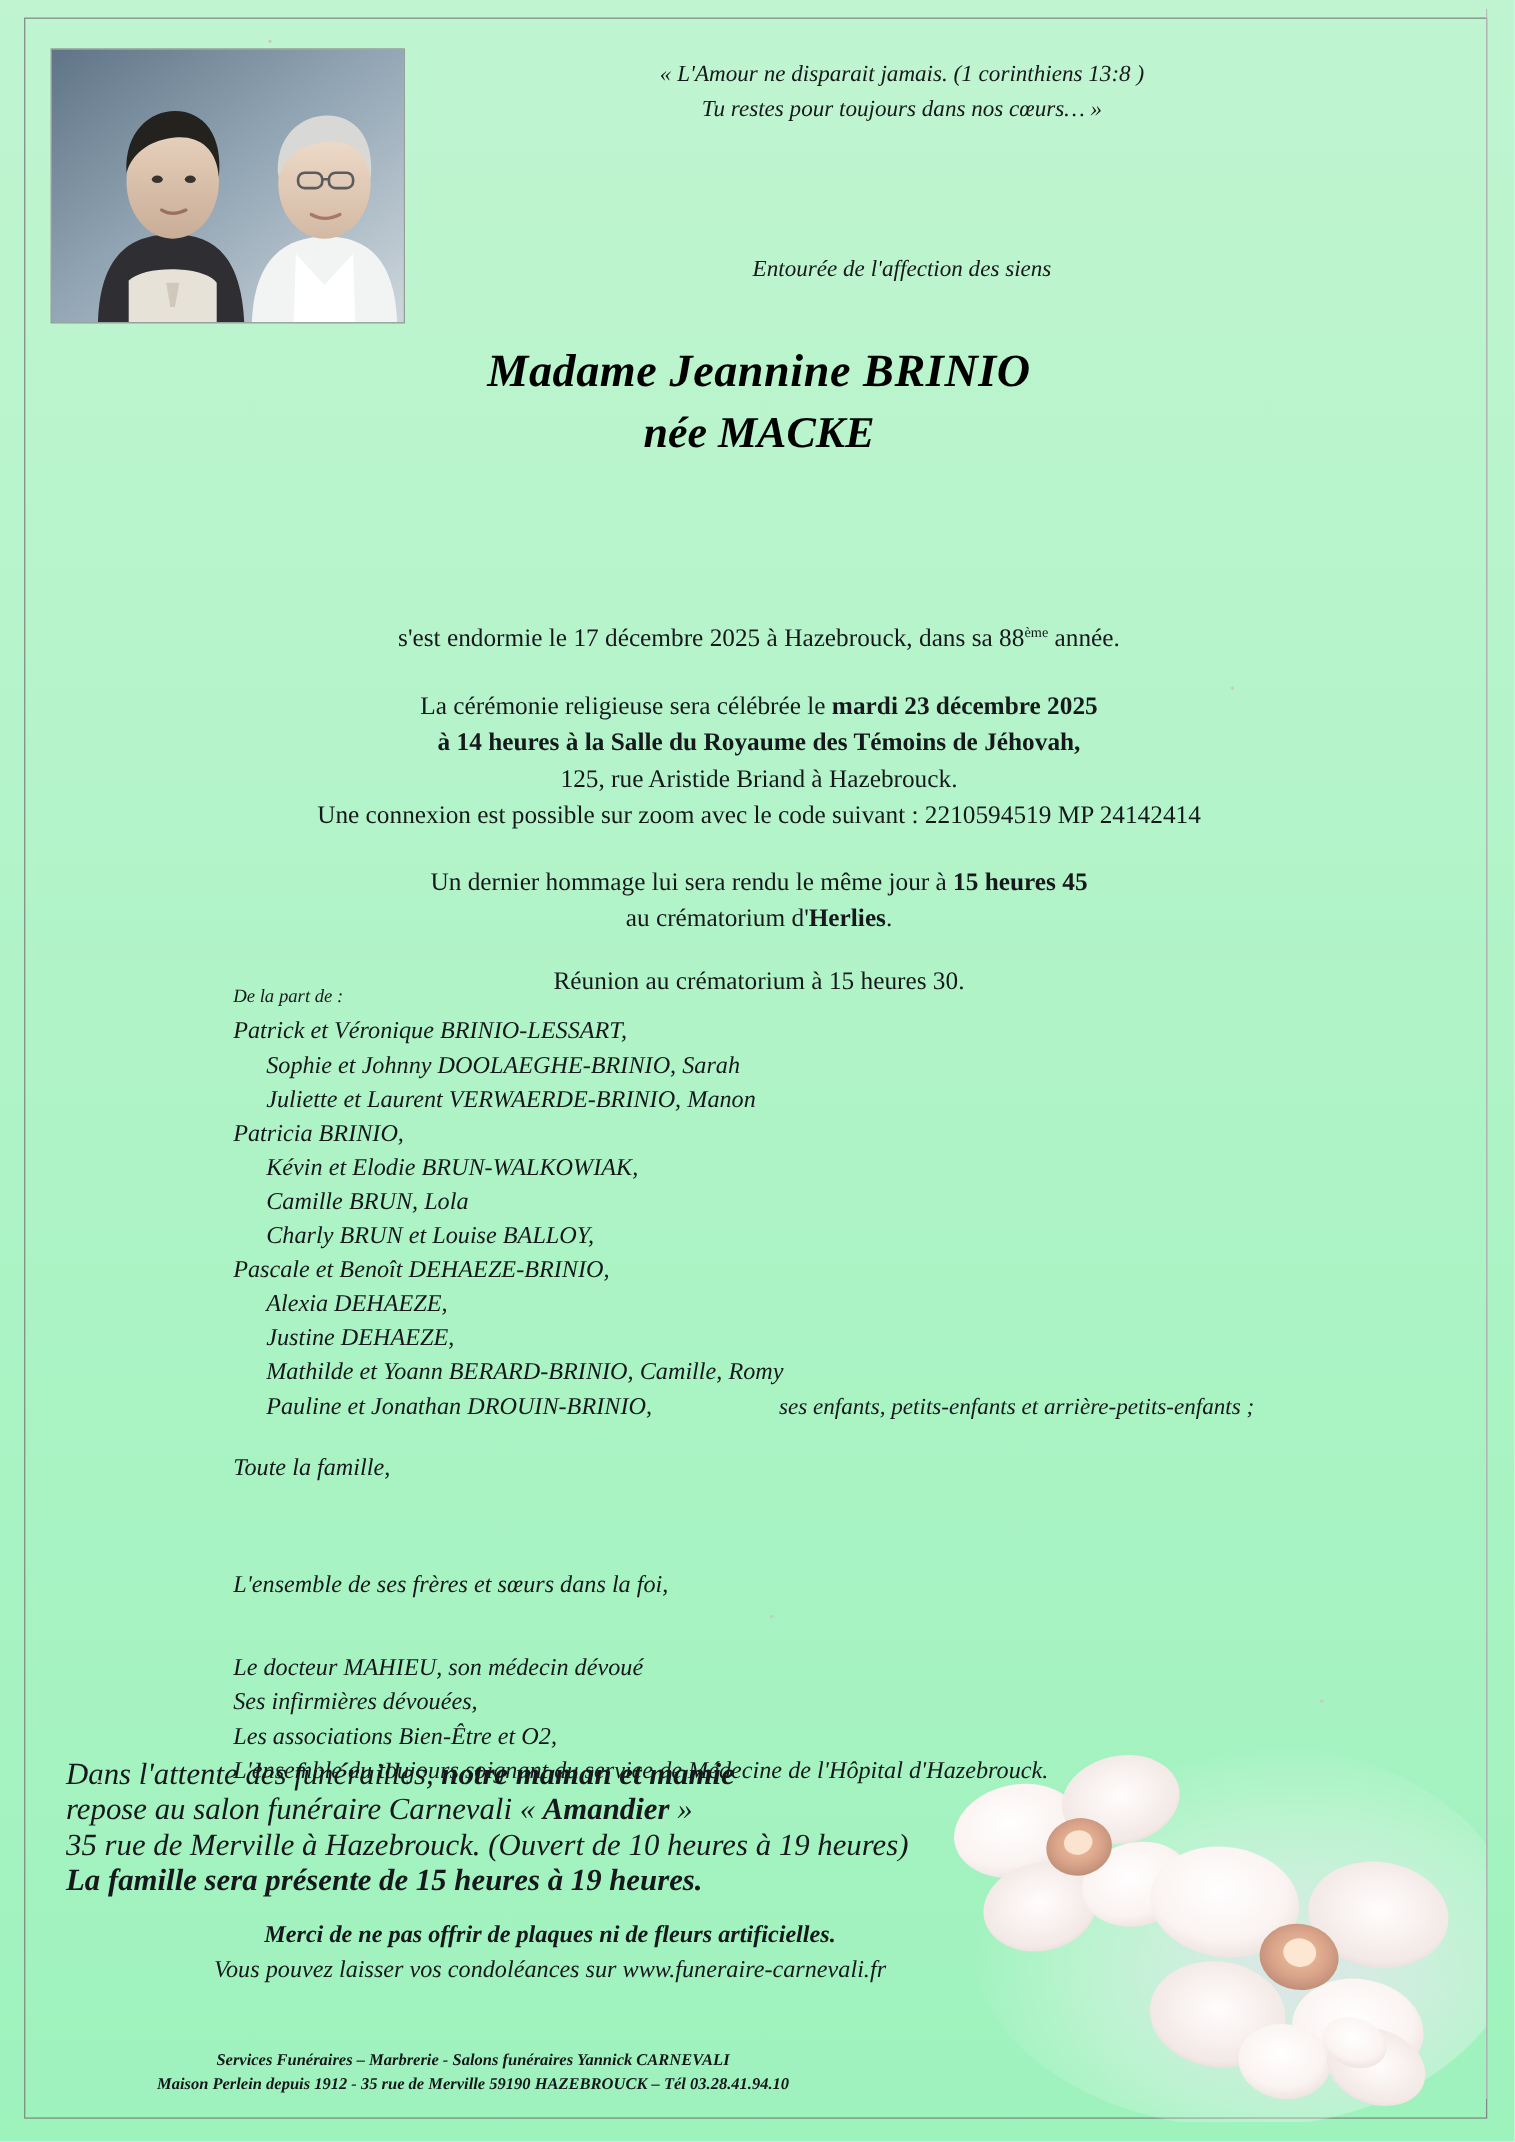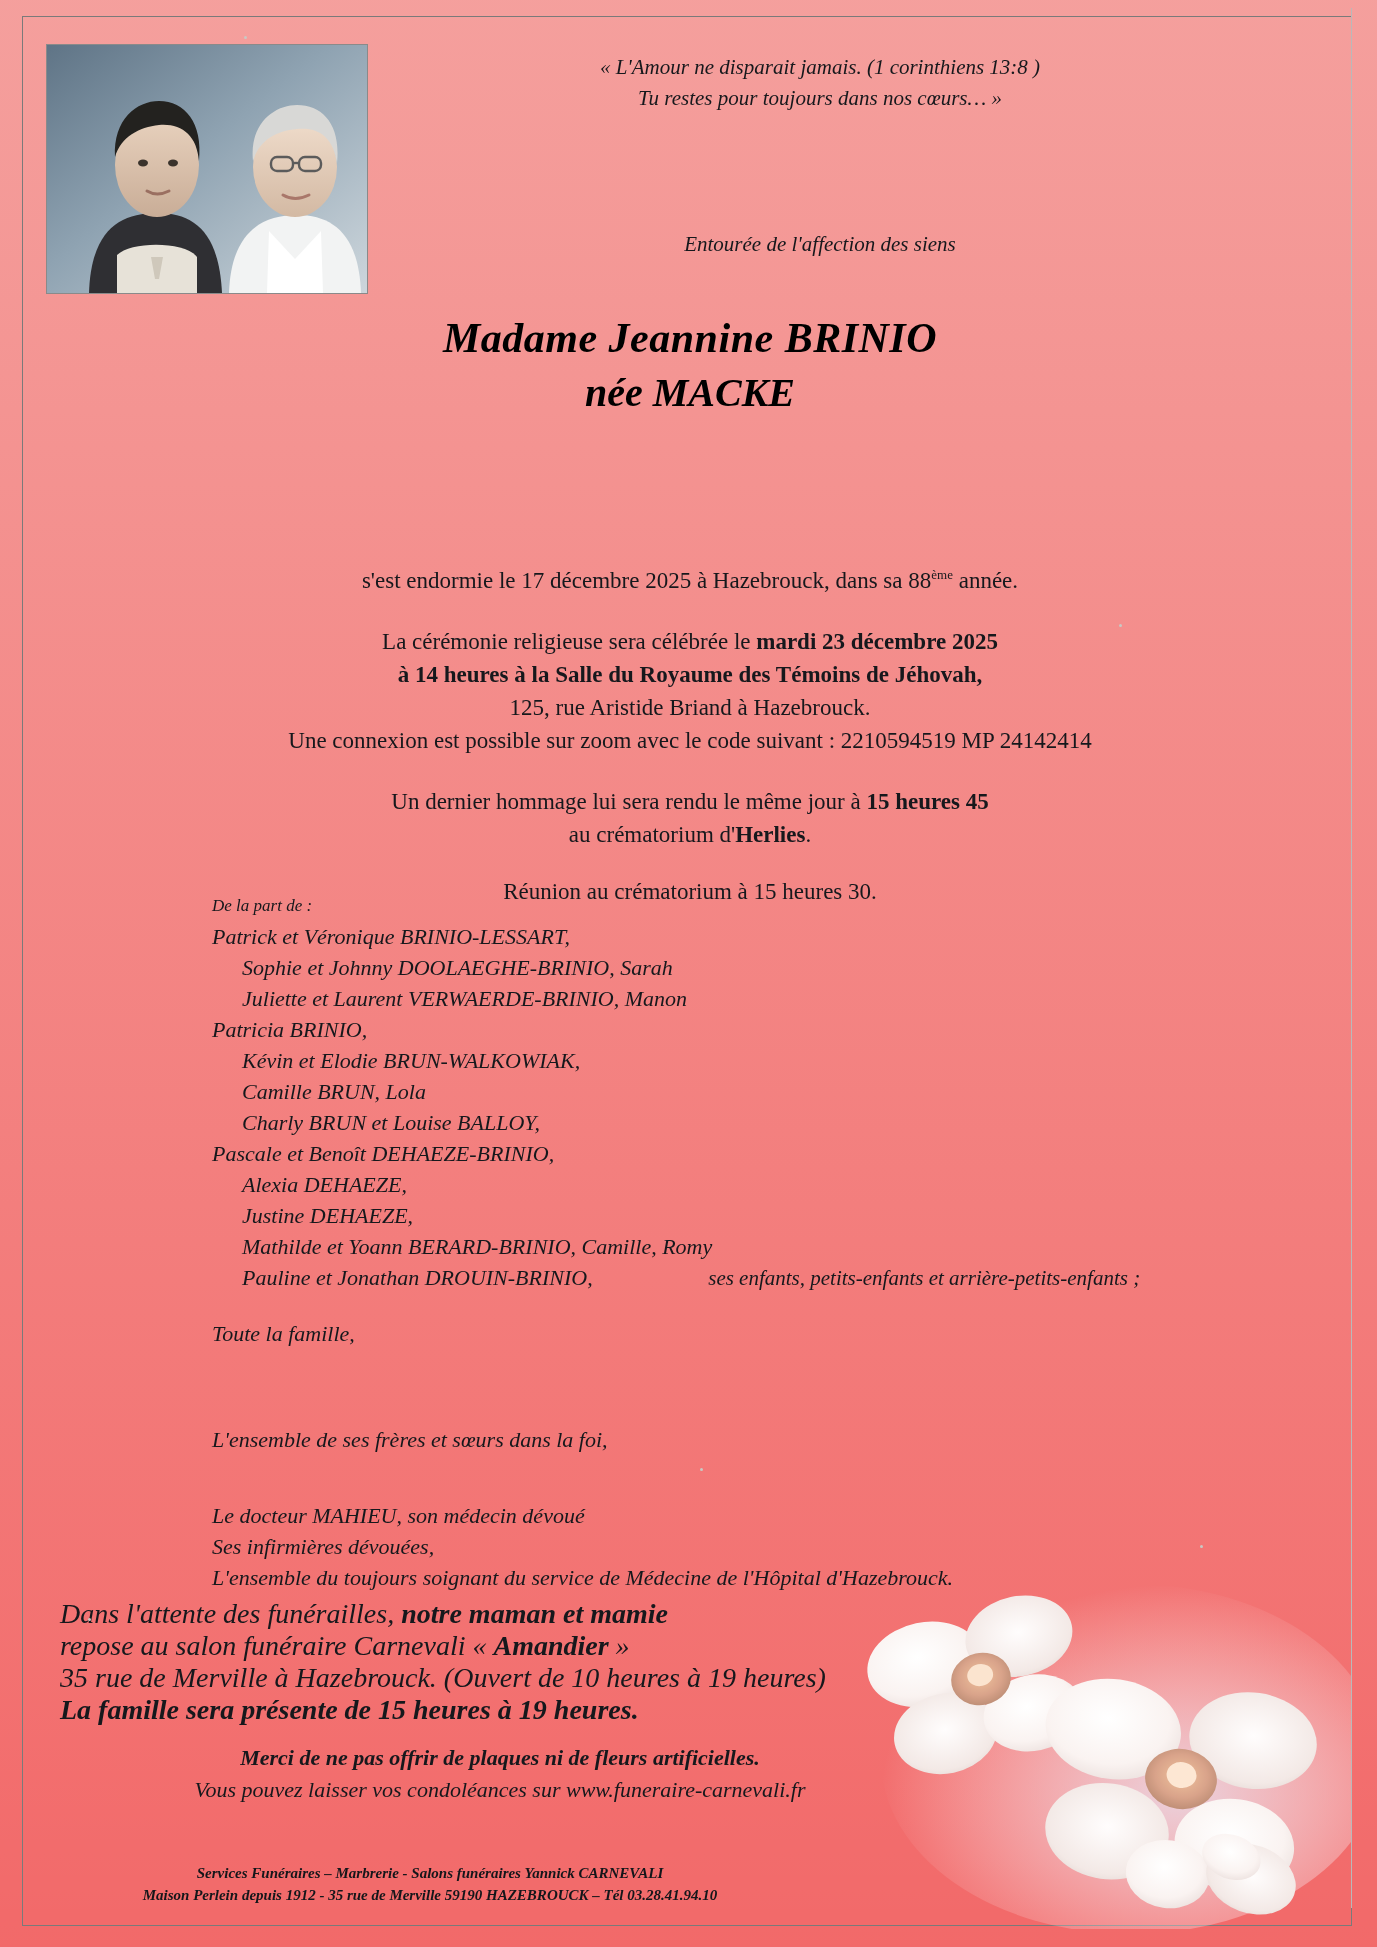--- a/index.html
+++ b/index.html
@@ -15,21 +15,21 @@
     color: #111111;
     overflow: hidden;
   }
 
   
   .page {
     position: absolute;
     left: 0; top: 0;
     width: 1377px;
     height: 1947px;
-    background: #ef4444;
+    background: #86efac;
   }
   .page-frame {
     position: absolute;
     left: 22px;
     top: 16px;
     width: 1330px;
     height: 1910px;
     border: 1px solid #7a7a7a;
     box-sizing: border-box;
   }
@@ -326,20 +326,21 @@
     </div>
   </div>
 
   <div class="family2">Toute la famille,</div>
   <div class="family3">L'ensemble de ses frères et sœurs dans la foi,</div>
 
   <div class="family" style="top:1500px;">
     <div id="thanks-lines">
         <div>Le docteur MAHIEU, son médecin dévoué</div>
         <div>Ses infirmières dévouées,</div>
+        <div>Les associations Bien-Être et O2,</div>
         <div>L'ensemble du toujours soignant du service de Médecine de l'Hôpital d'Hazebrouck.</div>
       </div>
   </div>
 
   <div class="closing">
     <div>
       <span>Dans l'attente des funérailles, </span><span class="bi">notre maman et mamie</span>
     </div>
     <div>
       <span>repose au salon funéraire Carnevali « </span><span class="bi">Amandier</span><span> »</span>

